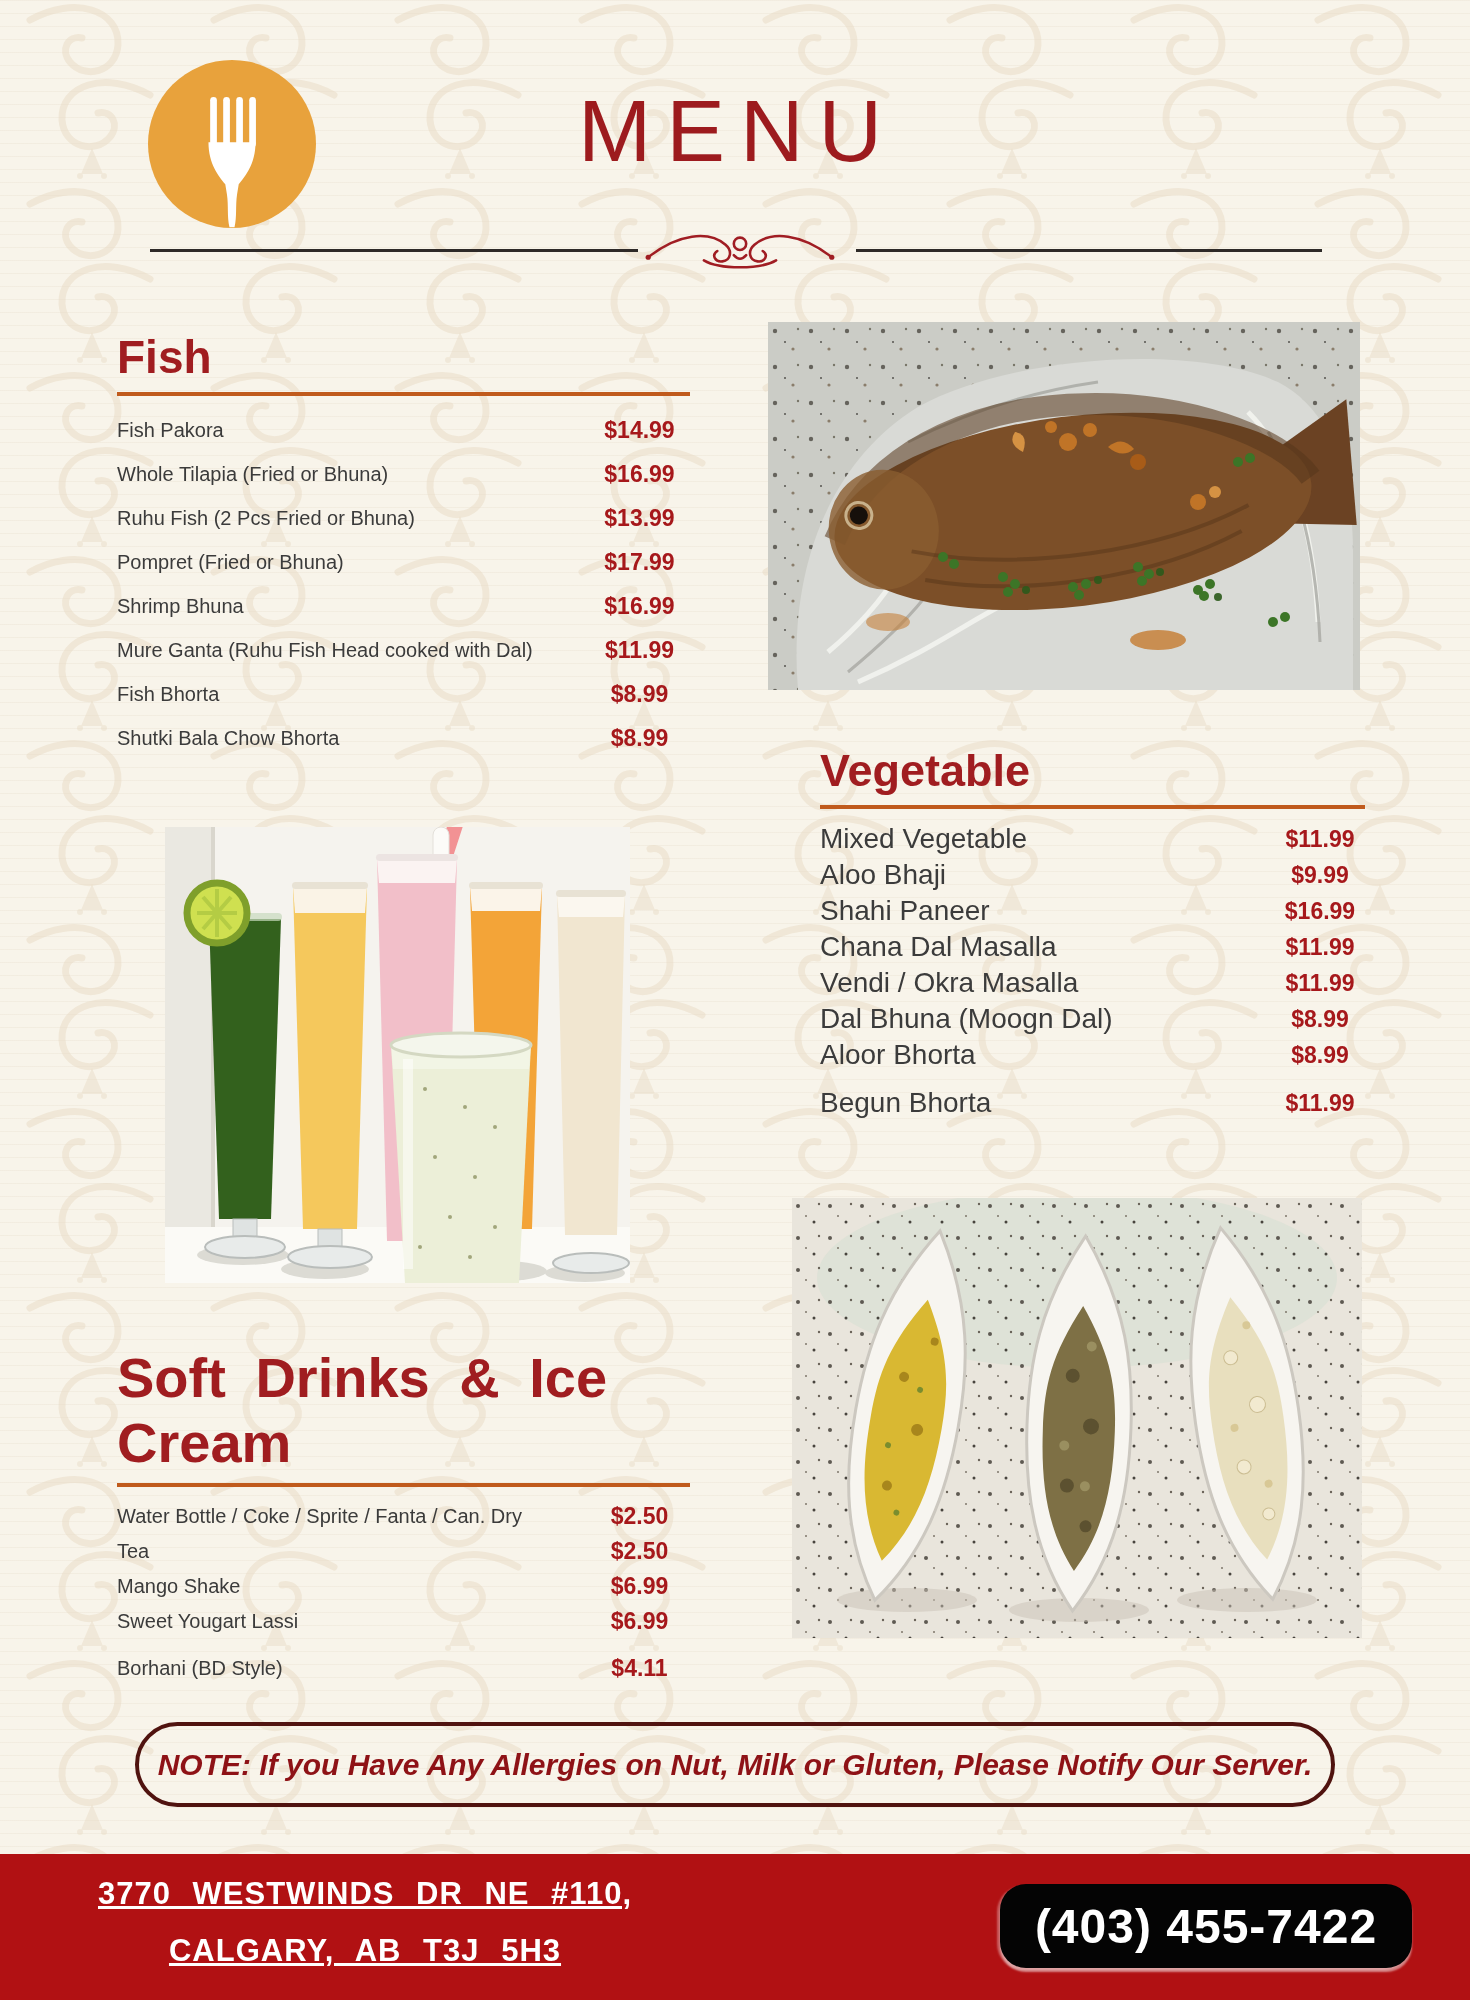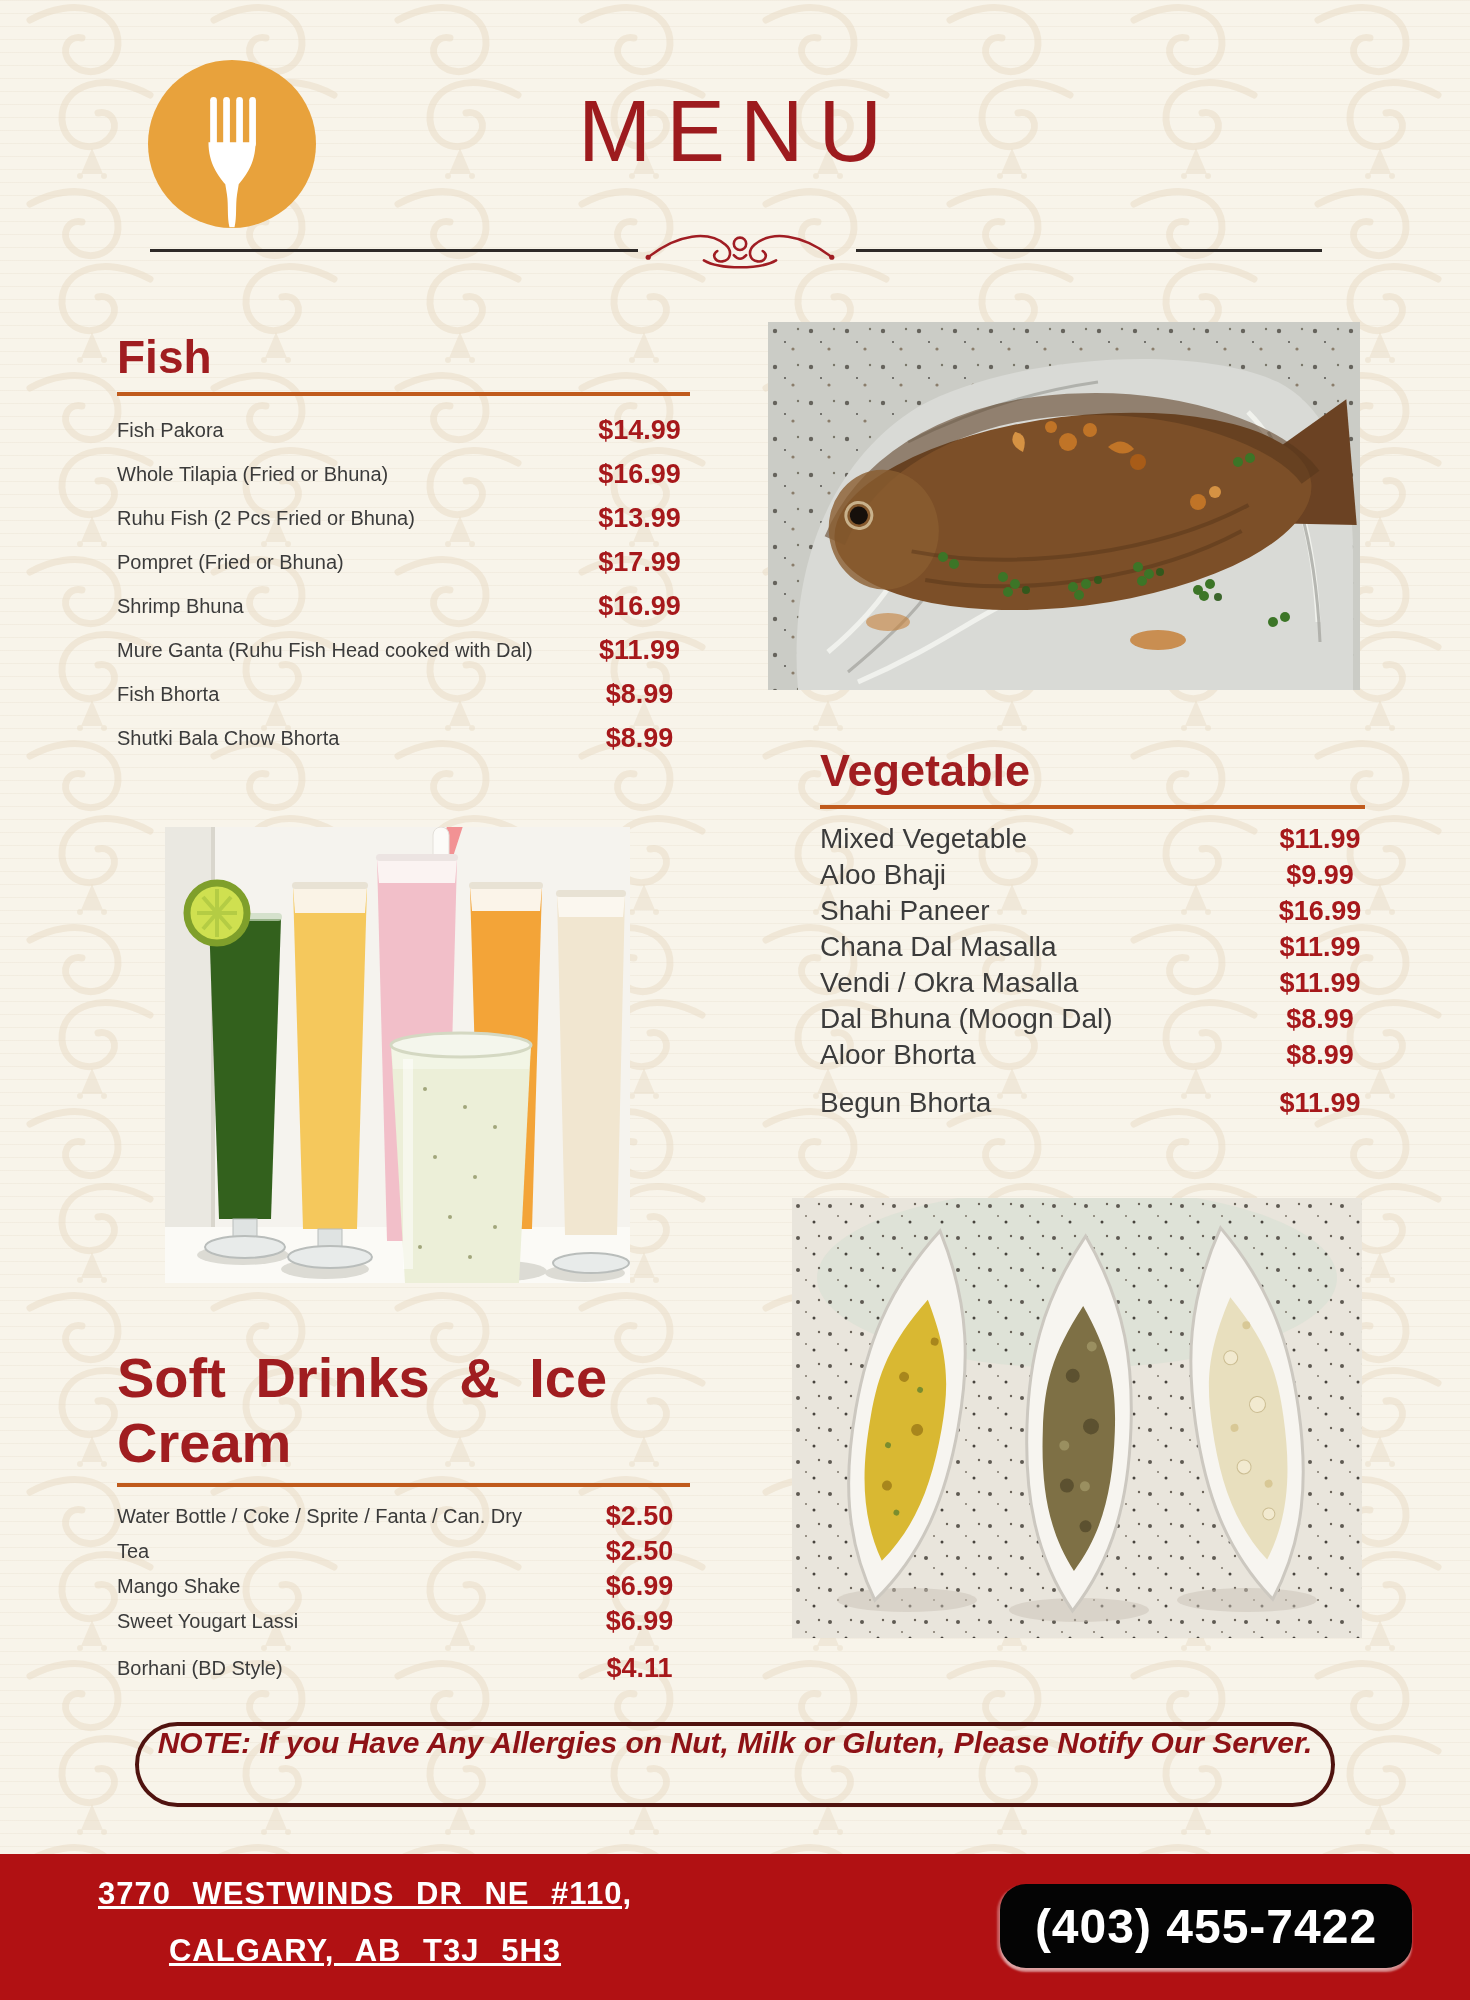--- a/index.html
+++ b/index.html
@@ -21,21 +21,21 @@
   .div-right{left:856px;width:466px;}
   .flourish{position:absolute;left:642px;top:212px;width:196px;height:76px;}
 
   
   .sec{position:absolute;}
   .sec h2{margin:0;font-weight:bold;color:#A01D20;}
   .rule{height:4px;background:#C05A1C;margin-top:8px;}
   .list{margin-top:12px;}
   .row{display:flex;align-items:center;}
   .iname{color:#3b3b3b;}
-  .iprice{flex:1;text-align:center;font-weight:bold;color:#A6181B;font-size:27px;}
+  .iprice{flex:1;text-align:center;font-weight:bold;color:#A6181B;font-size:23px;}
   .sec-fish{left:117px;top:330px;width:600px;}
   .sec-fish h2{font-size:46px;}
   .sec-fish .rule{width:573px;}
   .sec-fish .row{min-height:44px;}
   .sec-fish .iname{width:445px;font-size:20px;line-height:34px;}
   .sec-veg{left:820px;top:745px;width:570px;}
   .sec-veg h2{font-size:45px;}
   .sec-veg .rule{width:545px;}
   .sec-veg .row{min-height:36px;}
   .sec-veg .iname{width:430px;font-size:28px;line-height:32px;}
@@ -49,21 +49,21 @@
   
   .photo{position:absolute;display:block;}
   .photo-fish{left:768px;top:322px;width:592px;height:368px;}
   .photo-drinks{left:165px;top:827px;width:465px;height:456px;}
   .photo-bowls{left:792px;top:1198px;width:570px;height:440px;}
 
   
   .note-box{
     position:absolute;left:135px;top:1722px;width:1200px;height:85px;
     border:4px solid #50130F;border-radius:46px;box-sizing:border-box;
-    display:flex;justify-content:center;
+    display:flex;align-items:center;justify-content:center;
   }
   .note-text{font-style:italic;font-weight:bold;font-size:30px;color:#8E1216;}
 
   
   .footer{position:absolute;left:0;top:1854px;width:1470px;height:146px;background:#B11113;}
   .addr{position:absolute;left:80px;top:22px;width:570px;text-align:center;color:#ffffff;font-weight:bold;text-decoration:underline;}
   .addr-line1{font-size:31px;letter-spacing:1px;word-spacing:12px;}
   .addr-line2{font-size:31px;letter-spacing:1px;word-spacing:12px;margin-top:21px;}
   .phone-pill{
     position:absolute;left:1000px;top:30px;width:412px;height:84px;background:#040404;

